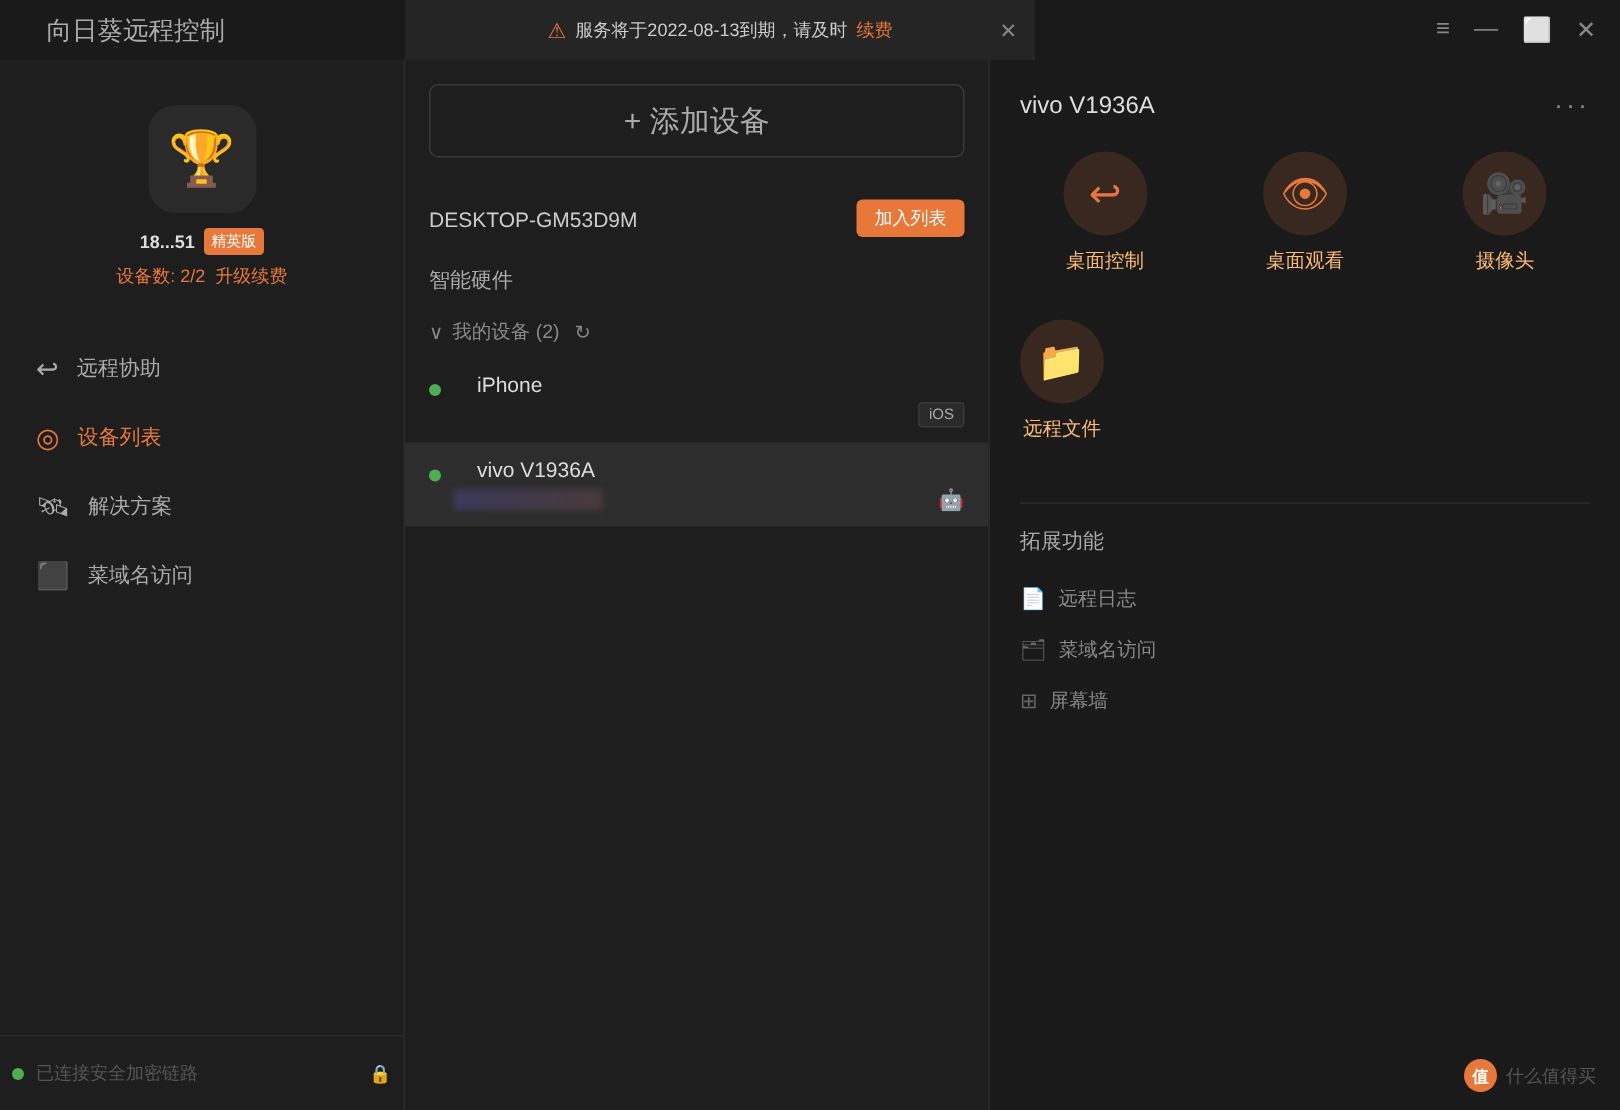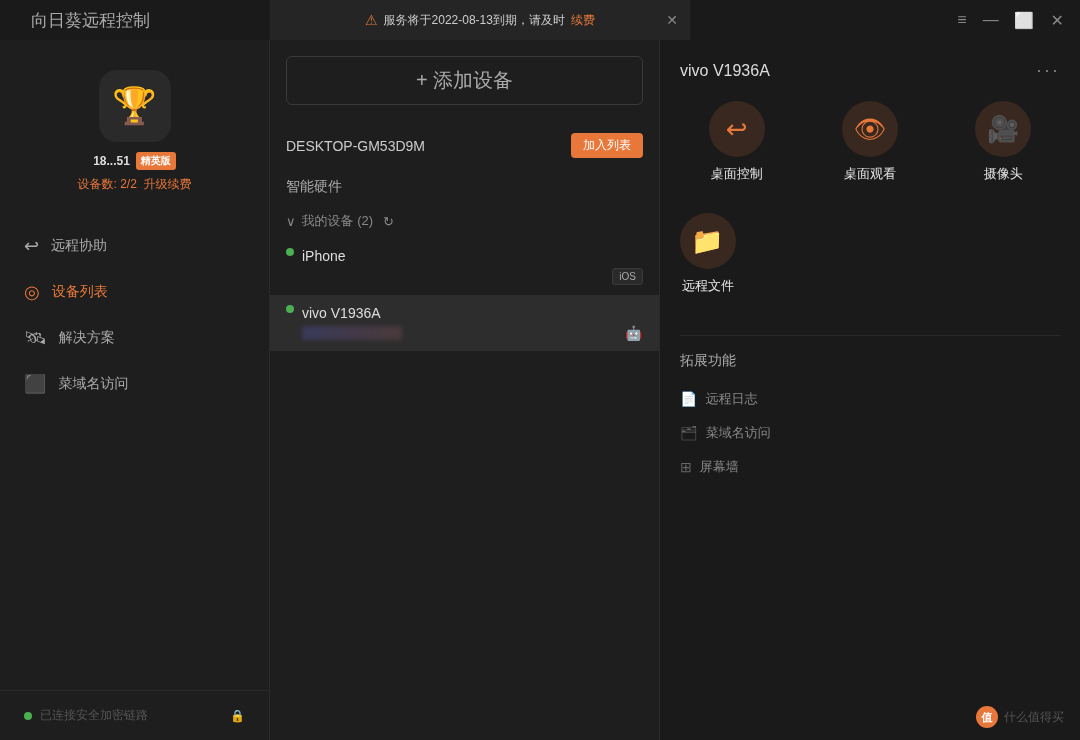--- a/index.html
+++ b/index.html
@@ -117,21 +117,20 @@
       color: #ddd;
       font-size: 12px;
       font-weight: bold;
     }
     .badge-elite {
       background: #e8783a;
       color: #fff;
       font-size: 10px;
       padding: 2px 5px;
       border-radius: 3px;
-      font-weight: bold;
     }
     .device-count {
       margin-top: 6px;
       font-size: 12px;
       color: #888;
     }
     .device-count span {
       color: #e8783a;
       cursor: pointer;
     }
@@ -151,21 +150,21 @@
       transition: background 0.2s;
     }
     .nav-item.active {
       color: #e8783a;
     }
     .nav-icon {
       font-size: 18px;
     }
 
     .sidebar-footer {
-      padding: 16px 24px;
+      padding: 16px 8px;
       display: flex;
       align-items: center;
       gap: 8px;
       font-size: 12px;
       color: #555;
       border-top: 1px solid #2a2a2a;
     }
     .status-dot {
       width: 8px;
       height: 8px;
@@ -244,22 +243,22 @@
     .device-item {
       padding: 10px 16px;
       display: flex;
       flex-direction: column;
       cursor: pointer;
       position: relative;
     }
     .device-item.selected { background: #2d2d2d; }
     .device-item-row {
       display: flex;
-      align-items: flex-start;
-      gap: 8px;
+      align-items: flex-end;
+      gap: 24px;
     }
     .online-dot {
       width: 8px;
       height: 8px;
       background: #4caf50;
       border-radius: 50%;
       flex-shrink: 0;
     }
     .device-name {
       color: #ddd;
@@ -337,21 +336,21 @@
       height: 56px;
       border-radius: 50%;
       display: flex;
       align-items: center;
       justify-content: center;
       font-size: 26px;
     }
     .action-icon-wrap.orange { background: rgba(232,120,58,0.15); color: #e8783a; }
     .action-label {
       font-size: 13px;
-      color: #e5e5e5;
+      color: #fdba74;
     }
 
     
     .file-action-row {
       display: flex;
       gap: 20px;
       margin-bottom: 30px;
     }
 
     .divider-line {

